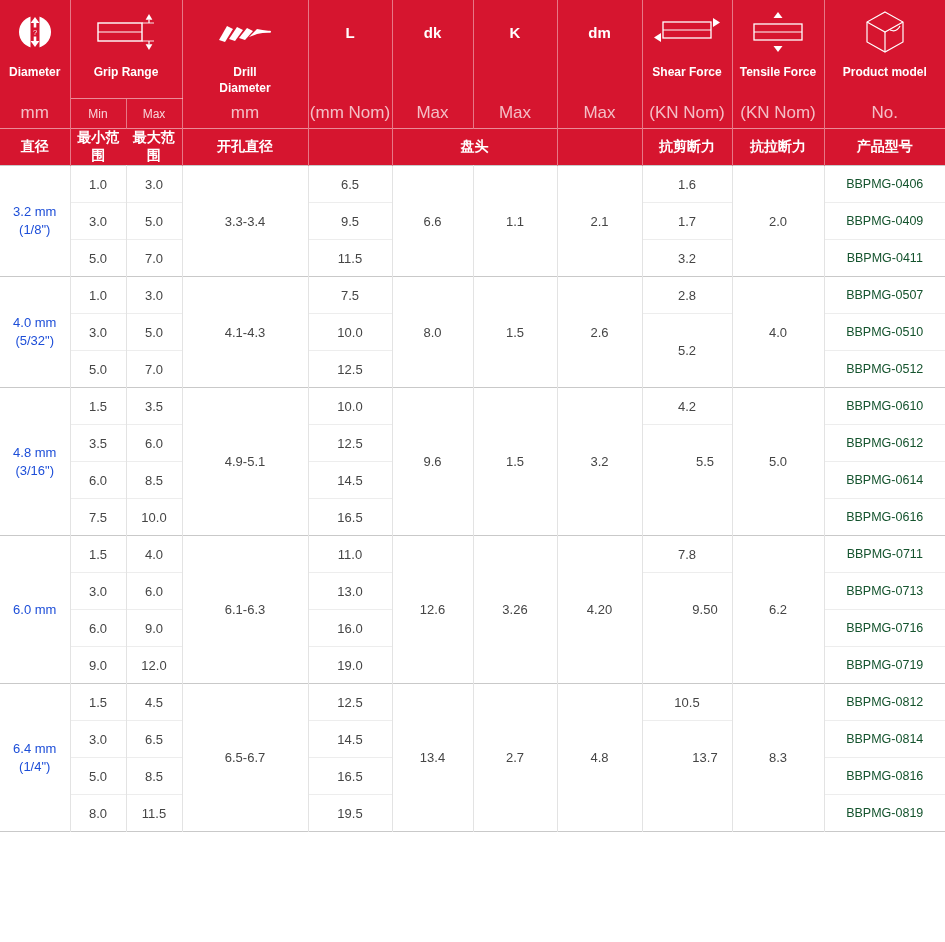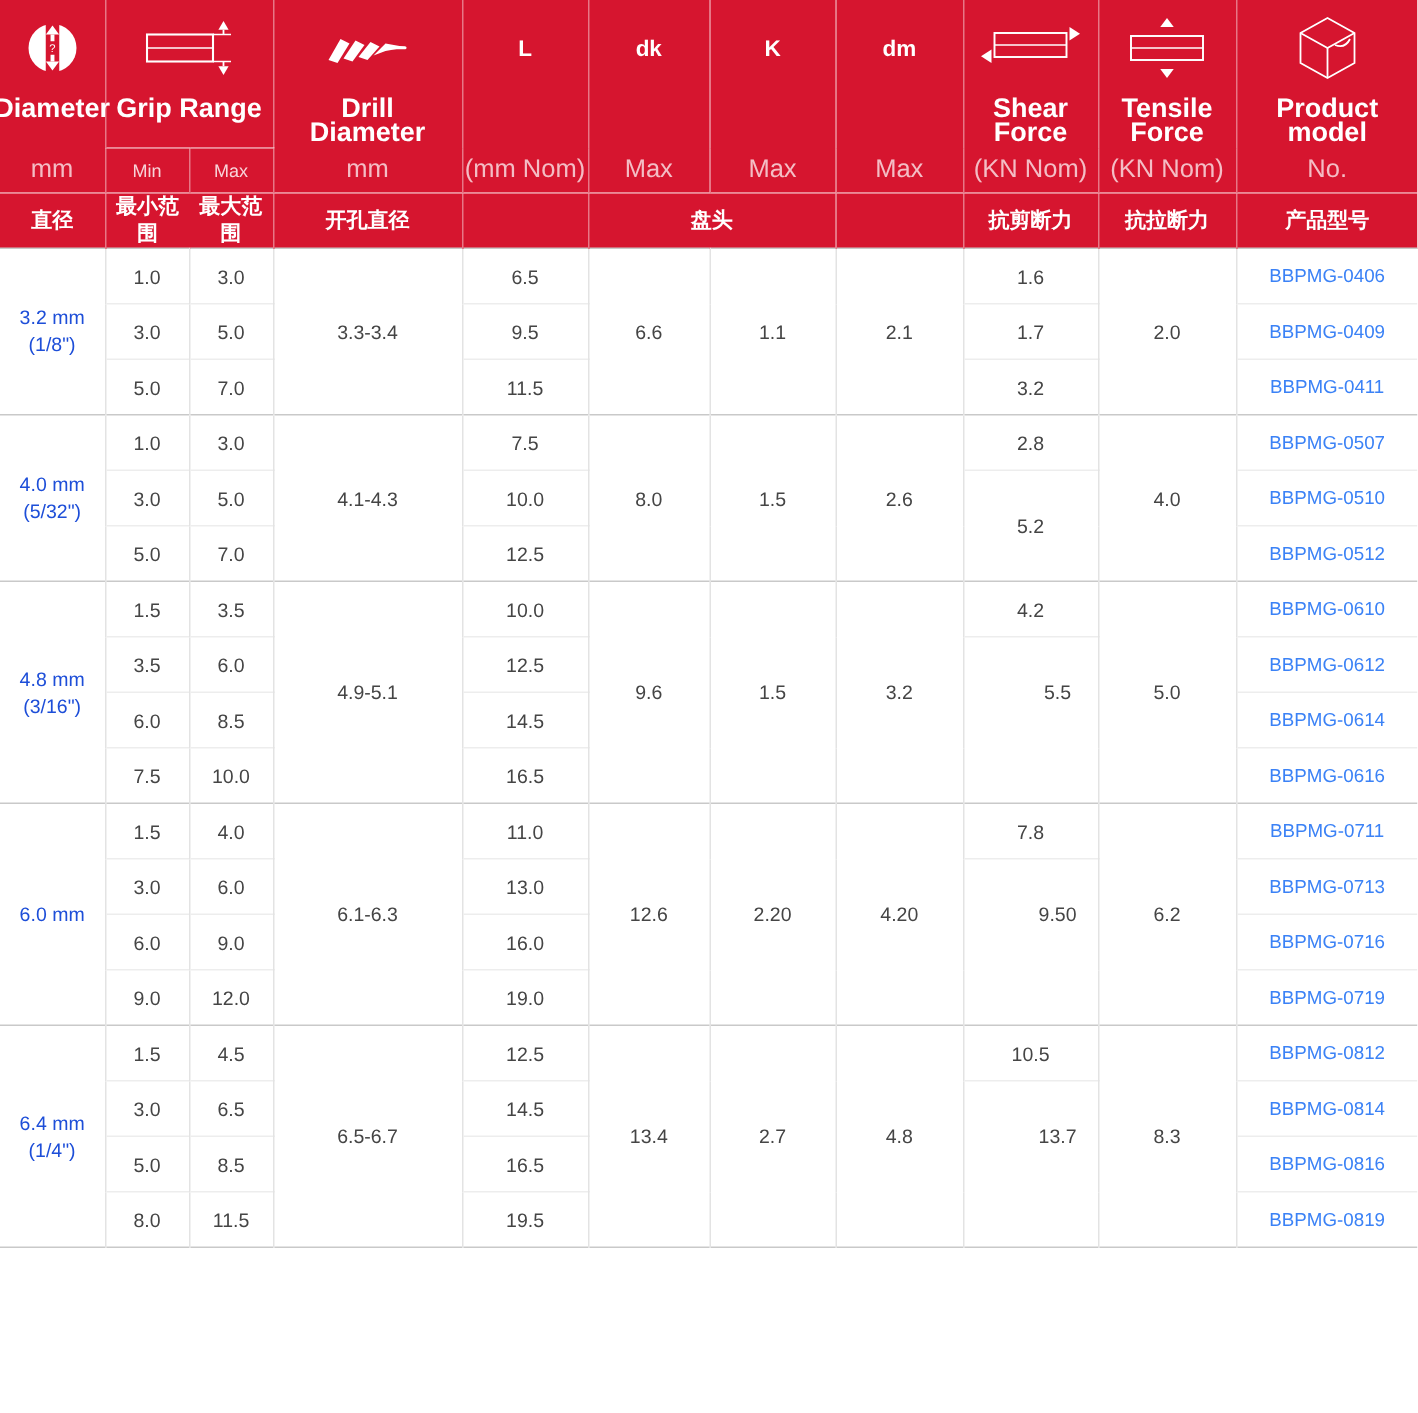--- a/index.html
+++ b/index.html
@@ -9,41 +9,41 @@
     border-bottom: 1px solid #c9c9c9; }
   
   thead { background: #d6152f; color: #fff; }
   thead td { vertical-align: top; border-left: 1px solid rgba(255,255,255,.42); }
   thead td.first { border-left: none; }
   tr.h-main { height: 98px; }
   tr.h-sub  { height: 30px; }
   tr.h-zh   { height: 34px; }
   .slot-icon { height: 64px; display: flex; align-items: center; justify-content: center; }
   .slot-label { height: 34px; display: flex; align-items: flex-start; justify-content: center;
-    font-size: 18px; font-weight: 600; line-height: 16px; white-space: pre-line; text-align: center; }
+    font-size: 12px; font-weight: 600; line-height: 16px; white-space: pre-line; text-align: center; }
   .slot-sub { height: 30px; display: flex; align-items: center; justify-content: center;
     font-size: 17px; font-weight: 400; color: rgba(255,255,255,.72); }
   .biglabel { font-size: 15px; font-weight: 600; }
   tr.h-sub td { border-top: 1px solid rgba(255,255,255,.5); text-align: center;
     font-size: 12px; color: rgba(255,255,255,.82); vertical-align: middle; }
   tr.h-zh td { border-top: 1px solid rgba(255,255,255,.5); text-align: center;
     font-size: 14px; font-weight: 700; vertical-align: middle; }
   .zh-split { display: flex; }
   .zh-split span { flex: 1; text-align: center; }
   svg { display: block; }
   
   tbody { border-top: 1px solid #c9c9c9; }
   tbody td { text-align: center; vertical-align: middle; font-size: 13px; color: #454545;
     border-left: 1px solid #e3e3e3; }
   tbody tr { height: 37px; }
   tbody tr + tr td { border-top: 1px solid #ededed; }
   td.c-dia { border-left: none; color: #1d4ed8; }
   .dia-sub:empty { display: none; }
   .dia-main, .dia-sub { line-height: 18px; }
-  td.c-model { font-size: 12.5px; color: #3b82f6; }
+  td.c-model { font-size: 12.5px; color: #14532d; }
   td.shear-top { vertical-align: top; padding-left: 36px; }
   td.shear-top .inner { height: 73px; display: flex; align-items: center; justify-content: center; }
 </style>
 </head>
 <body>
 
 <table>
   <colgroup>
     <col style="width:70px">
       <col style="width:56px">
@@ -296,21 +296,21 @@
     <tr>
       <td class="c-dia" rowspan="4">
         <div class="dia-main">6.0 mm</div>
 
       </td>
       <td>1.5</td>
       <td>4.0</td>
       <td rowspan="4">6.1-6.3</td>
       <td>11.0</td>
       <td rowspan="4">12.6</td>
-      <td rowspan="4">2.20</td>
+      <td rowspan="4">3.26</td>
       <td rowspan="4">4.20</td>
       <td>7.8</td>
       <td rowspan="4">6.2</td>
       <td class="c-model">BBPMG-0711</td>
     </tr>
     <tr>
       <td>3.0</td>
       <td>6.0</td>
       <td>13.0</td>
       <td class="shear-top" rowspan="3">

